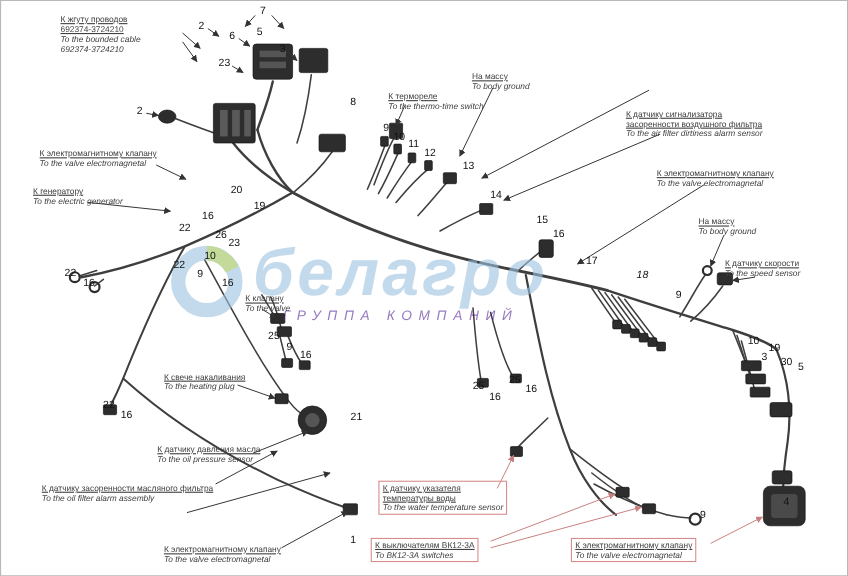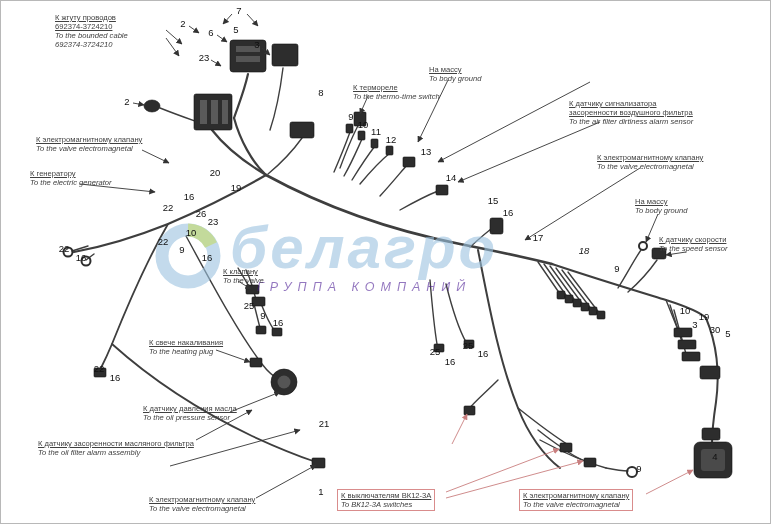--- a/index.html
+++ b/index.html
@@ -250,20 +250,25 @@
         <div class="en">To the oil pressure sensor</div>
       </div>
       <div class="callout" style="left: 38px; top: 439px;">
         <div class="ru">К датчику засоренности масляного фильтра</div>
         <div class="en">To the oil filter alarm assembly</div>
       </div>
       <div class="callout" style="left: 149px; top: 495px;">
         <div class="ru">К электромагнитному клапану</div>
         <div class="en">To the valve electromagnetal</div>
       </div>
+      <div class="callout highlight" style="left: 344px; top: 437px;">
+        <div class="ru">К датчику указателя</div>
+        <div class="ru">температуры воды</div>
+        <div class="en">To the water temperature sensor</div>
+      </div>
       <div class="callout highlight" style="left: 337px; top: 489px;">
         <div class="ru">К выключателям ВК12-3А</div>
         <div class="en">To ВК12-3А switches</div>
       </div>
       <div class="callout highlight" style="left: 519px; top: 489px;">
         <div class="ru">К электромагнитному клапану</div>
         <div class="en">To the valve electromagnetal</div>
       </div>
     </div>
 
@@ -301,21 +306,21 @@
       <span class="pnum" style="left: 617px; top: 269px;">9</span>
       <span class="pnum" style="left: 249px; top: 306px;">25</span>
       <span class="pnum" style="left: 263px; top: 316px;">9</span>
       <span class="pnum" style="left: 278px; top: 323px;">16</span>
       <span class="pnum" style="left: 435px; top: 352px;">25</span>
       <span class="pnum" style="left: 450px; top: 362px;">16</span>
       <span class="pnum" style="left: 468px; top: 346px;">25</span>
       <span class="pnum" style="left: 483px; top: 354px;">16</span>
       <span class="pnum" style="left: 99px; top: 369px;">22</span>
       <span class="pnum" style="left: 115px; top: 378px;">16</span>
-      <span class="pnum" style="left: 324px; top: 380px; margin-top: 44px;">21</span>
+      <span class="pnum" style="left: 324px; top: 380px;">21</span>
       <span class="pnum" style="left: 685px; top: 311px;">10</span>
       <span class="pnum" style="left: 704px; top: 317px;">19</span>
       <span class="pnum" style="left: 695px; top: 325px;">3</span>
       <span class="pnum" style="left: 715px; top: 330px;">30</span>
       <span class="pnum" style="left: 728px; top: 334px;">5</span>
       <span class="pnum" style="left: 321px; top: 492px;">1</span>
       <span class="pnum" style="left: 639px; top: 469px;">9</span>
       <span class="pnum" style="left: 715px; top: 457px;">4</span>
     </div>
 

